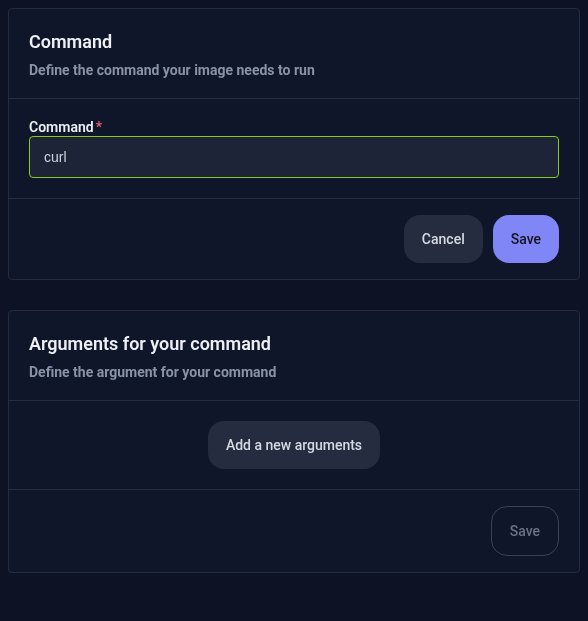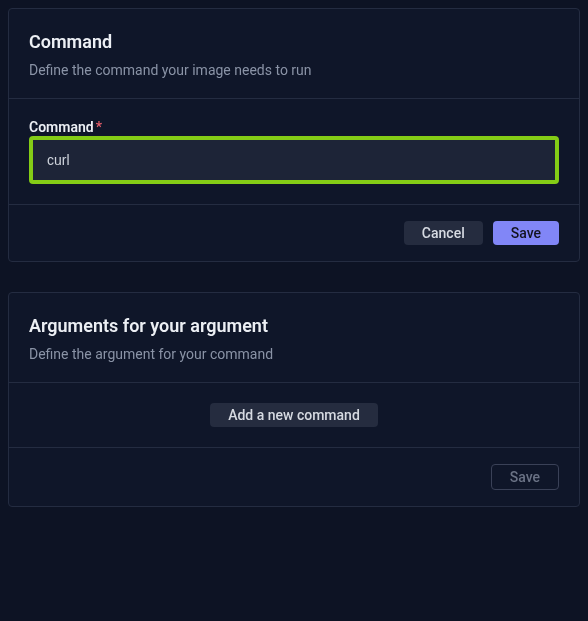--- a/index.html
+++ b/index.html
@@ -22,56 +22,57 @@
   }
   .card-title {
     font-size: 18px;
     font-weight: 600;
     color: #eceff4;
     margin-bottom: 10px;
   }
   .card-desc {
     font-size: 14px;
     color: #8a93a6;
+    font-weight: bold;
   }
   .card-body {
     padding: 20px;
     border-bottom: 1px solid #242c41;
   }
   .card-body.centered { text-align: center; }
   .field-label {
     font-size: 14px;
     font-weight: 600;
     color: #eceff4;
     display: block;
     margin-bottom: 1px;
   }
   .req { color: #e35d6a; margin-left: 2px; }
   .text-input {
     width: 100%;
     background: #1d2437;
-    border: 4px solid #84cc16;
+    border: 1px solid #84cc16;
     border-radius: 4px;
     padding: 12px 14px;
     font-size: 14px;
     color: #cfd4dc;
     outline: none;
   }
   .card-footer {
     padding: 16px 20px;
     display: flex;
     justify-content: flex-end;
     gap: 10px;
   }
   .btn {
     border: none;
-    border-radius: 4px;
+    border-radius: 16px;
     font-size: 14px;
     font-weight: 500;
-    padding: 4px 18px;
+    padding: 16px 18px;
     cursor: pointer;
     font-family: inherit;
   }
   .btn-secondary {
     background: #252c3f;
     color: #d6dae2;
   }
   .btn-primary {
     background: #8186f7;
     color: #12131f;
@@ -98,22 +99,22 @@
     <input type="text" class="text-input" value="curl" style="">
   </div>
   <div class="card-footer">
     <button class="btn btn-secondary">Cancel</button>
     <button class="btn btn-primary">Save</button>
   </div>
 </div>
 
 <div class="card">
   <div class="card-header">
-    <div class="card-title">Arguments for your argument</div>
+    <div class="card-title">Arguments for your command</div>
     <div class="card-desc">Define the argument for your command</div>
   </div>
   <div class="card-body centered">
-    <button class="btn btn-secondary">Add a new command</button>
+    <button class="btn btn-secondary">Add a new arguments</button>
   </div>
   <div class="card-footer">
     <button class="btn btn-disabled">Save</button>
   </div>
 </div>
 
 </body></html>

